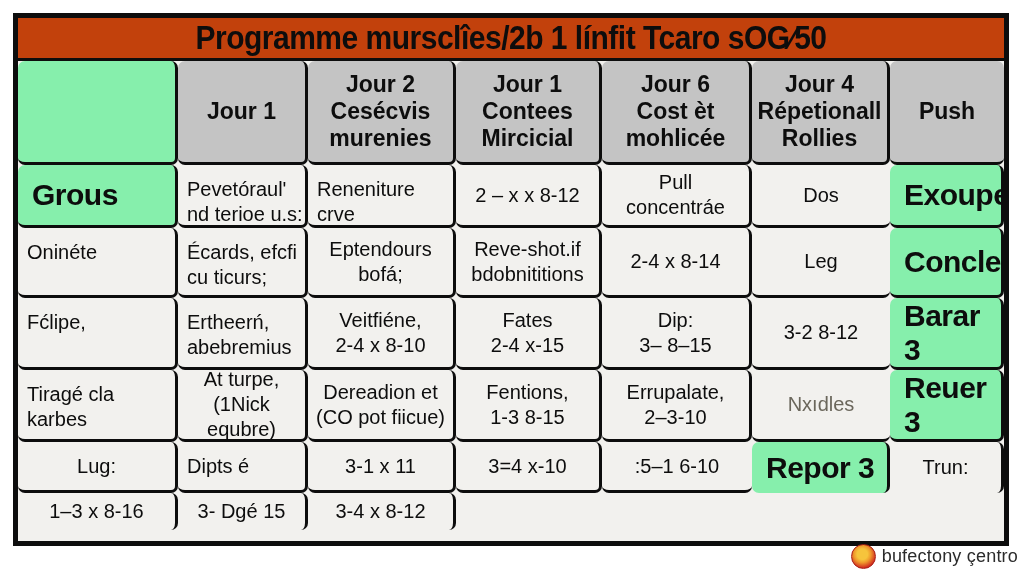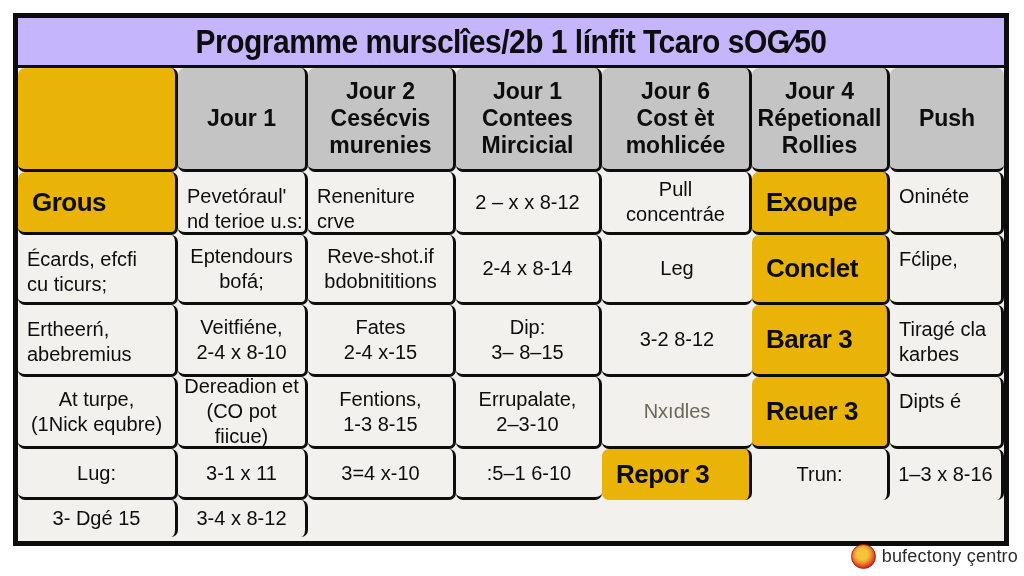--- a/index.html
+++ b/index.html
@@ -5,41 +5,41 @@
   html,body{margin:0;padding:0;}
   body{
     width:1024px;height:576px;position:relative;background:#ffffff;
     font-family:"Liberation Sans", sans-serif;color:#0d0d0d;overflow:hidden;
   }
   .table-wrap{
     position:absolute;left:13px;top:13px;width:996px;height:533px;
     border:5px solid #0d0d0d;box-sizing:border-box;background:#f2f1ee;
   }
   .title-row{
-    height:50px;background:#c4b5fd;border-bottom:3px solid #0d0d0d;
+    height:43px;background:#c2410c;border-bottom:3px solid #0d0d0d;
     display:flex;align-items:center;justify-content:center;box-sizing:border-box;
   }
   .title-row .t{
     font-weight:bold;font-size:30px;letter-spacing:-0.5px;transform:scaleY(1.08);
     white-space:nowrap;
   }
   .grid{
     display:grid;
     grid-template-columns:160px 130px 148px 146px 150px 138px 114px;
     grid-template-rows:104px 63px 70px 72px 72px 51px 37px;
   }
   .c{
     display:flex;align-items:center;justify-content:center;text-align:center;
     border-right:3px solid #0d0d0d;border-bottom:3px solid #0d0d0d;
     box-sizing:border-box;white-space:pre-line;overflow:hidden;border-radius:7px;
   }
   .c.ec{border-right:none;}
   .c.er{border-bottom:none;}
   .hd{background:#c4c4c4;font-weight:bold;font-size:23px;line-height:1.18;transform-origin:center;}
-  .lbl{background:#eab308;font-weight:bold;font-size:26px;justify-content:flex-start;
+  .lbl{background:#86efac;font-weight:bold;font-size:30px;justify-content:flex-start;
        text-align:left;padding-left:14px;letter-spacing:-0.5px;}
   .dc{background:#f2f1ee;font-size:20px;line-height:1.25;padding:2px;}
   .dc.left{justify-content:flex-start;align-items:flex-start;text-align:left;
            padding-left:9px;padding-top:12px;}
   .dc.muted{color:#6b675c;}
   .watermark{
     position:absolute;right:6px;top:544px;display:flex;align-items:center;gap:6px;
   }
   .wm-logo{
     width:25px;height:25px;border-radius:50%;
@@ -75,20 +75,21 @@
     <div class="c hd ec">Push</div>
 
     <div class="c lbl">Grous</div>
     <div class="c dc left">Pevetóraul'
 nd terioe u.s:</div>
     <div class="c dc left">Reneniture
 crve</div>
     <div class="c dc">2 – x x 8-12</div>
     <div class="c dc">Pull
 concentráe</div>
+    <div class="c dc ec">Dos</div>
 
     <div class="c lbl">Exoupe</div>
     <div class="c dc left">Oninéte</div>
     <div class="c dc left">Écards, efcfi
 cu ticurs;</div>
     <div class="c dc">Eptendours
 bofá;</div>
     <div class="c dc">Reve-shot.if
 bdobnititions</div>
     <div class="c dc">2-4 x 8-14</div>
@@ -113,22 +114,22 @@
 (1Nick equbre)</div>
     <div class="c dc">Dereadion et
 (CO pot fiicue)</div>
     <div class="c dc">Fentions,
 1-3 8-15</div>
     <div class="c dc">Errupalate,
 2–3-10</div>
     <div class="c dc ec muted">Nxıdles</div>
 
     <div class="c lbl">Reuer 3</div>
+    <div class="c dc">Lug:</div>
     <div class="c dc left">Dipts é</div>
-    <div class="c dc">Lug:</div>
     <div class="c dc">3-1 x 11</div>
     <div class="c dc">3=4 x-10</div>
     <div class="c dc ec">:5–1 6-10</div>
 
     <div class="c lbl er">Repor 3</div>
     <div class="c dc er">Trun:</div>
     <div class="c dc er">1–3 x 8-16</div>
     <div class="c dc er">3- Dgé 15</div>
     <div class="c dc er">3-4 x 8-12</div>
   </div>

